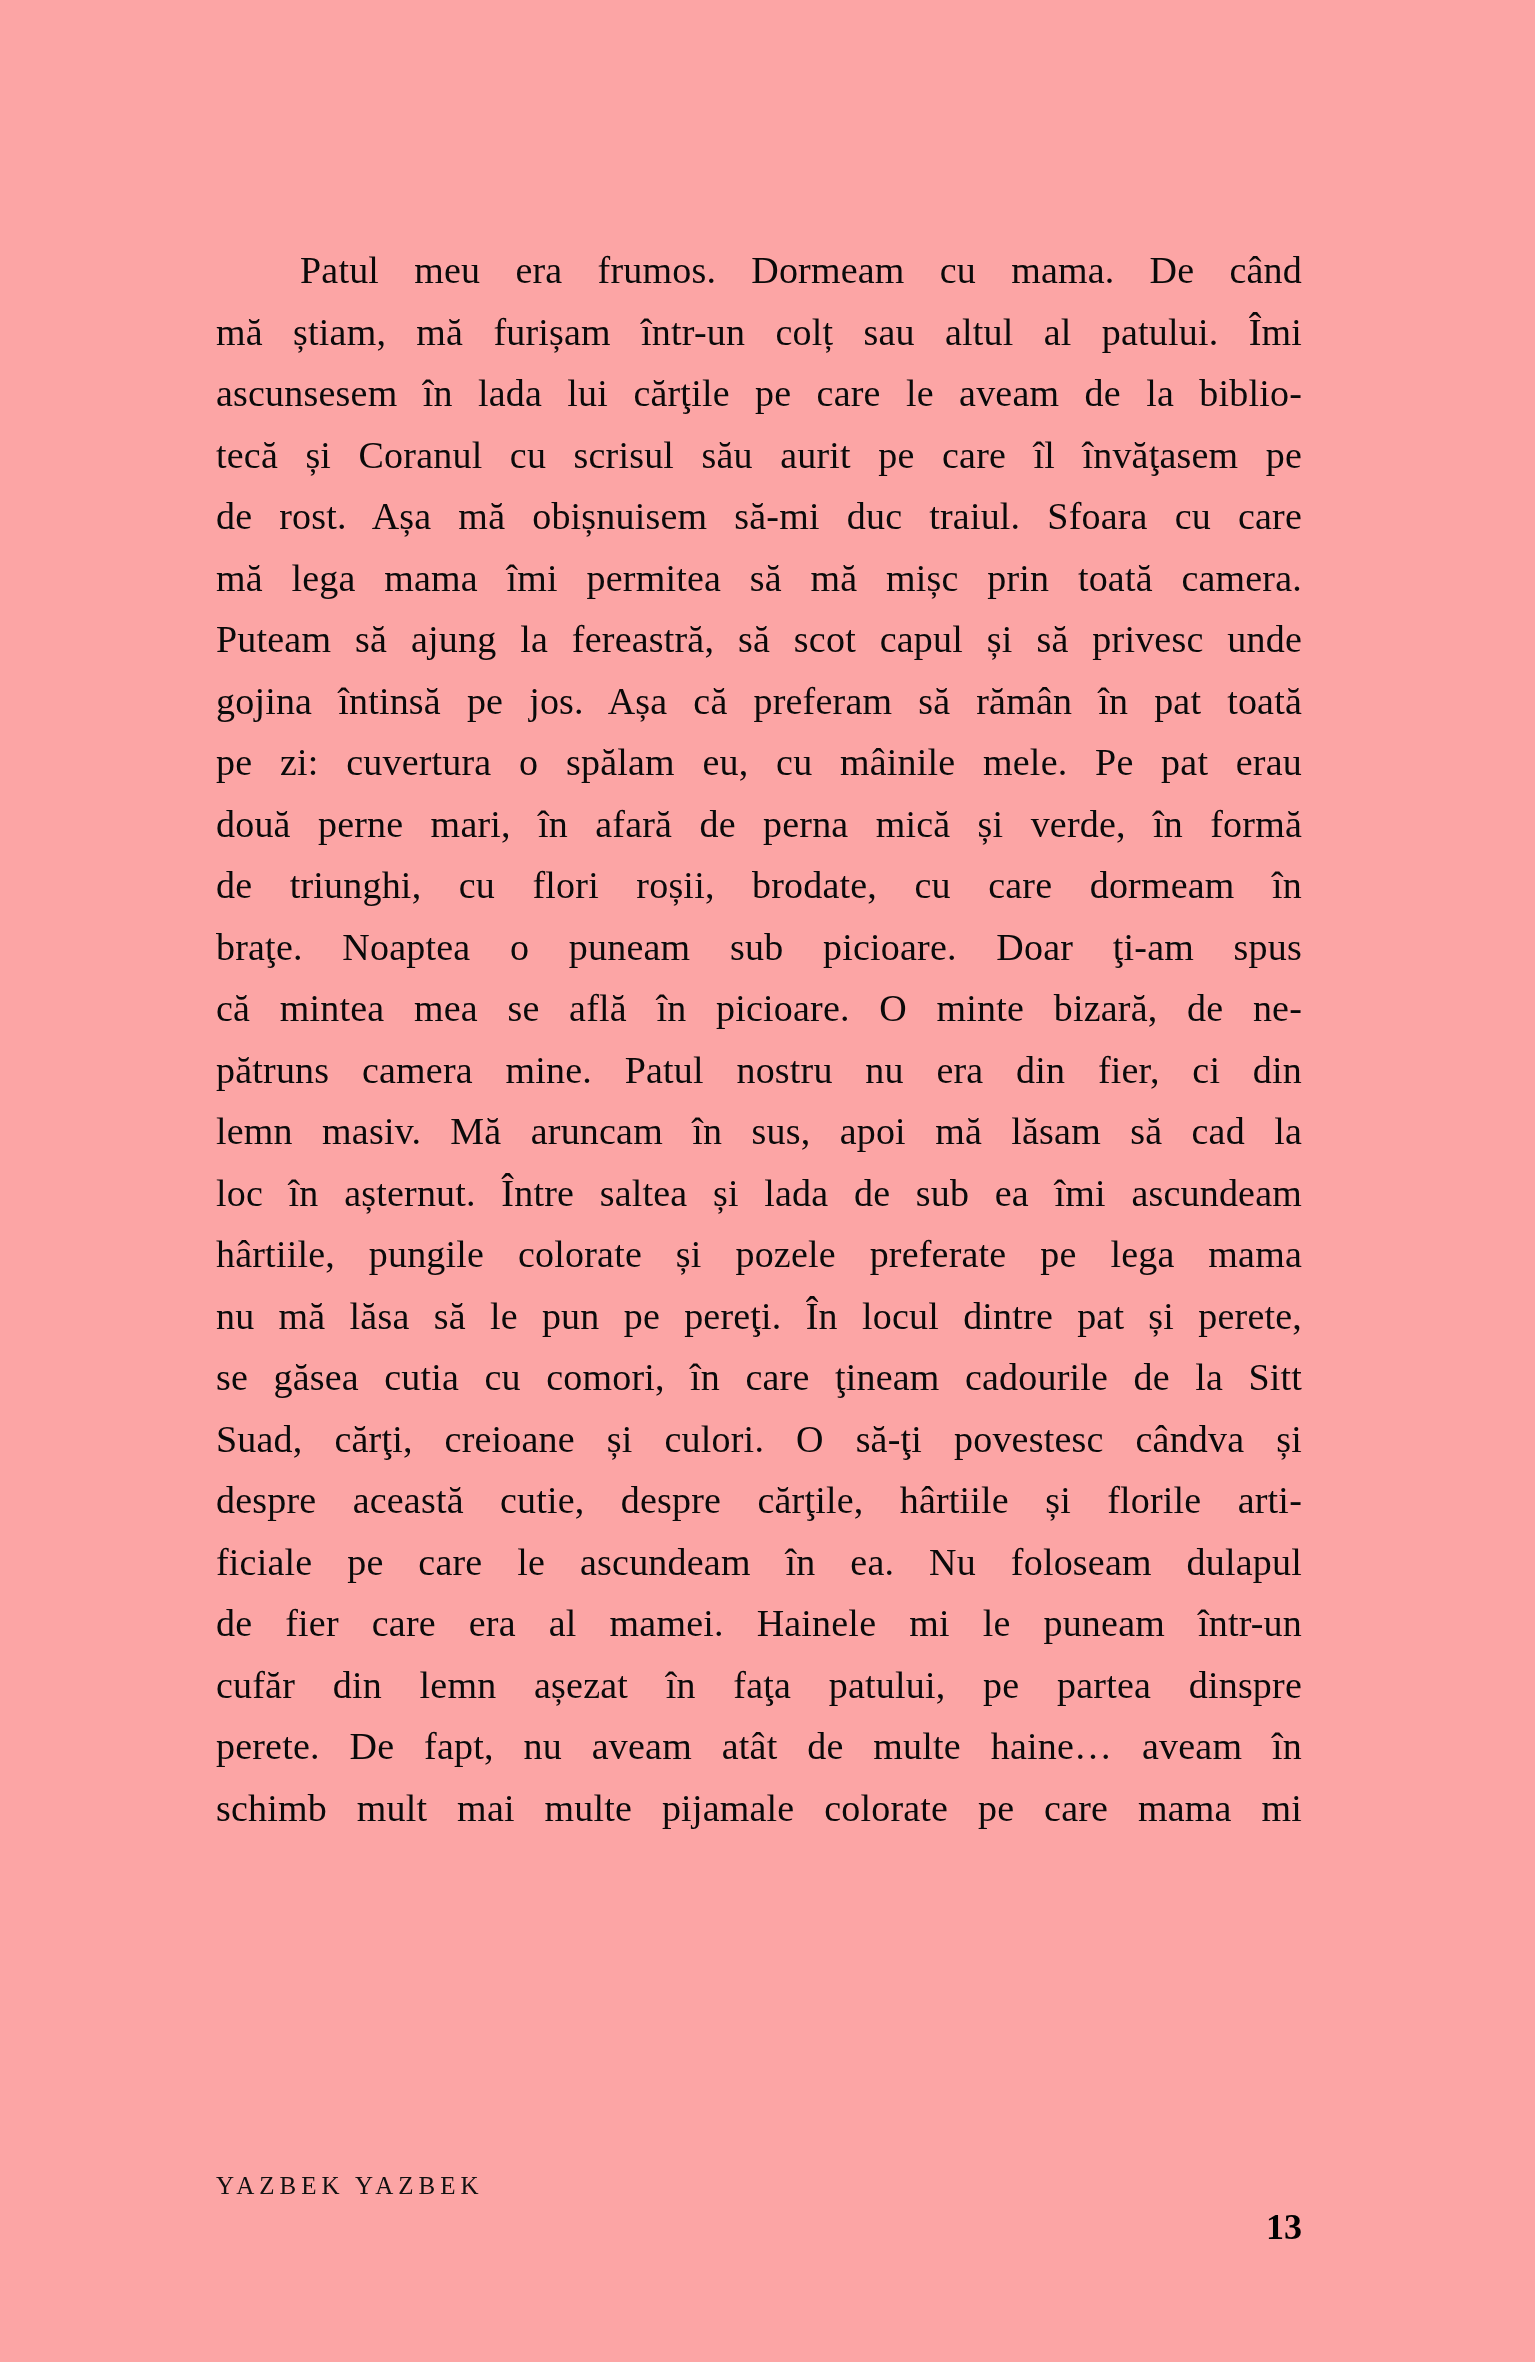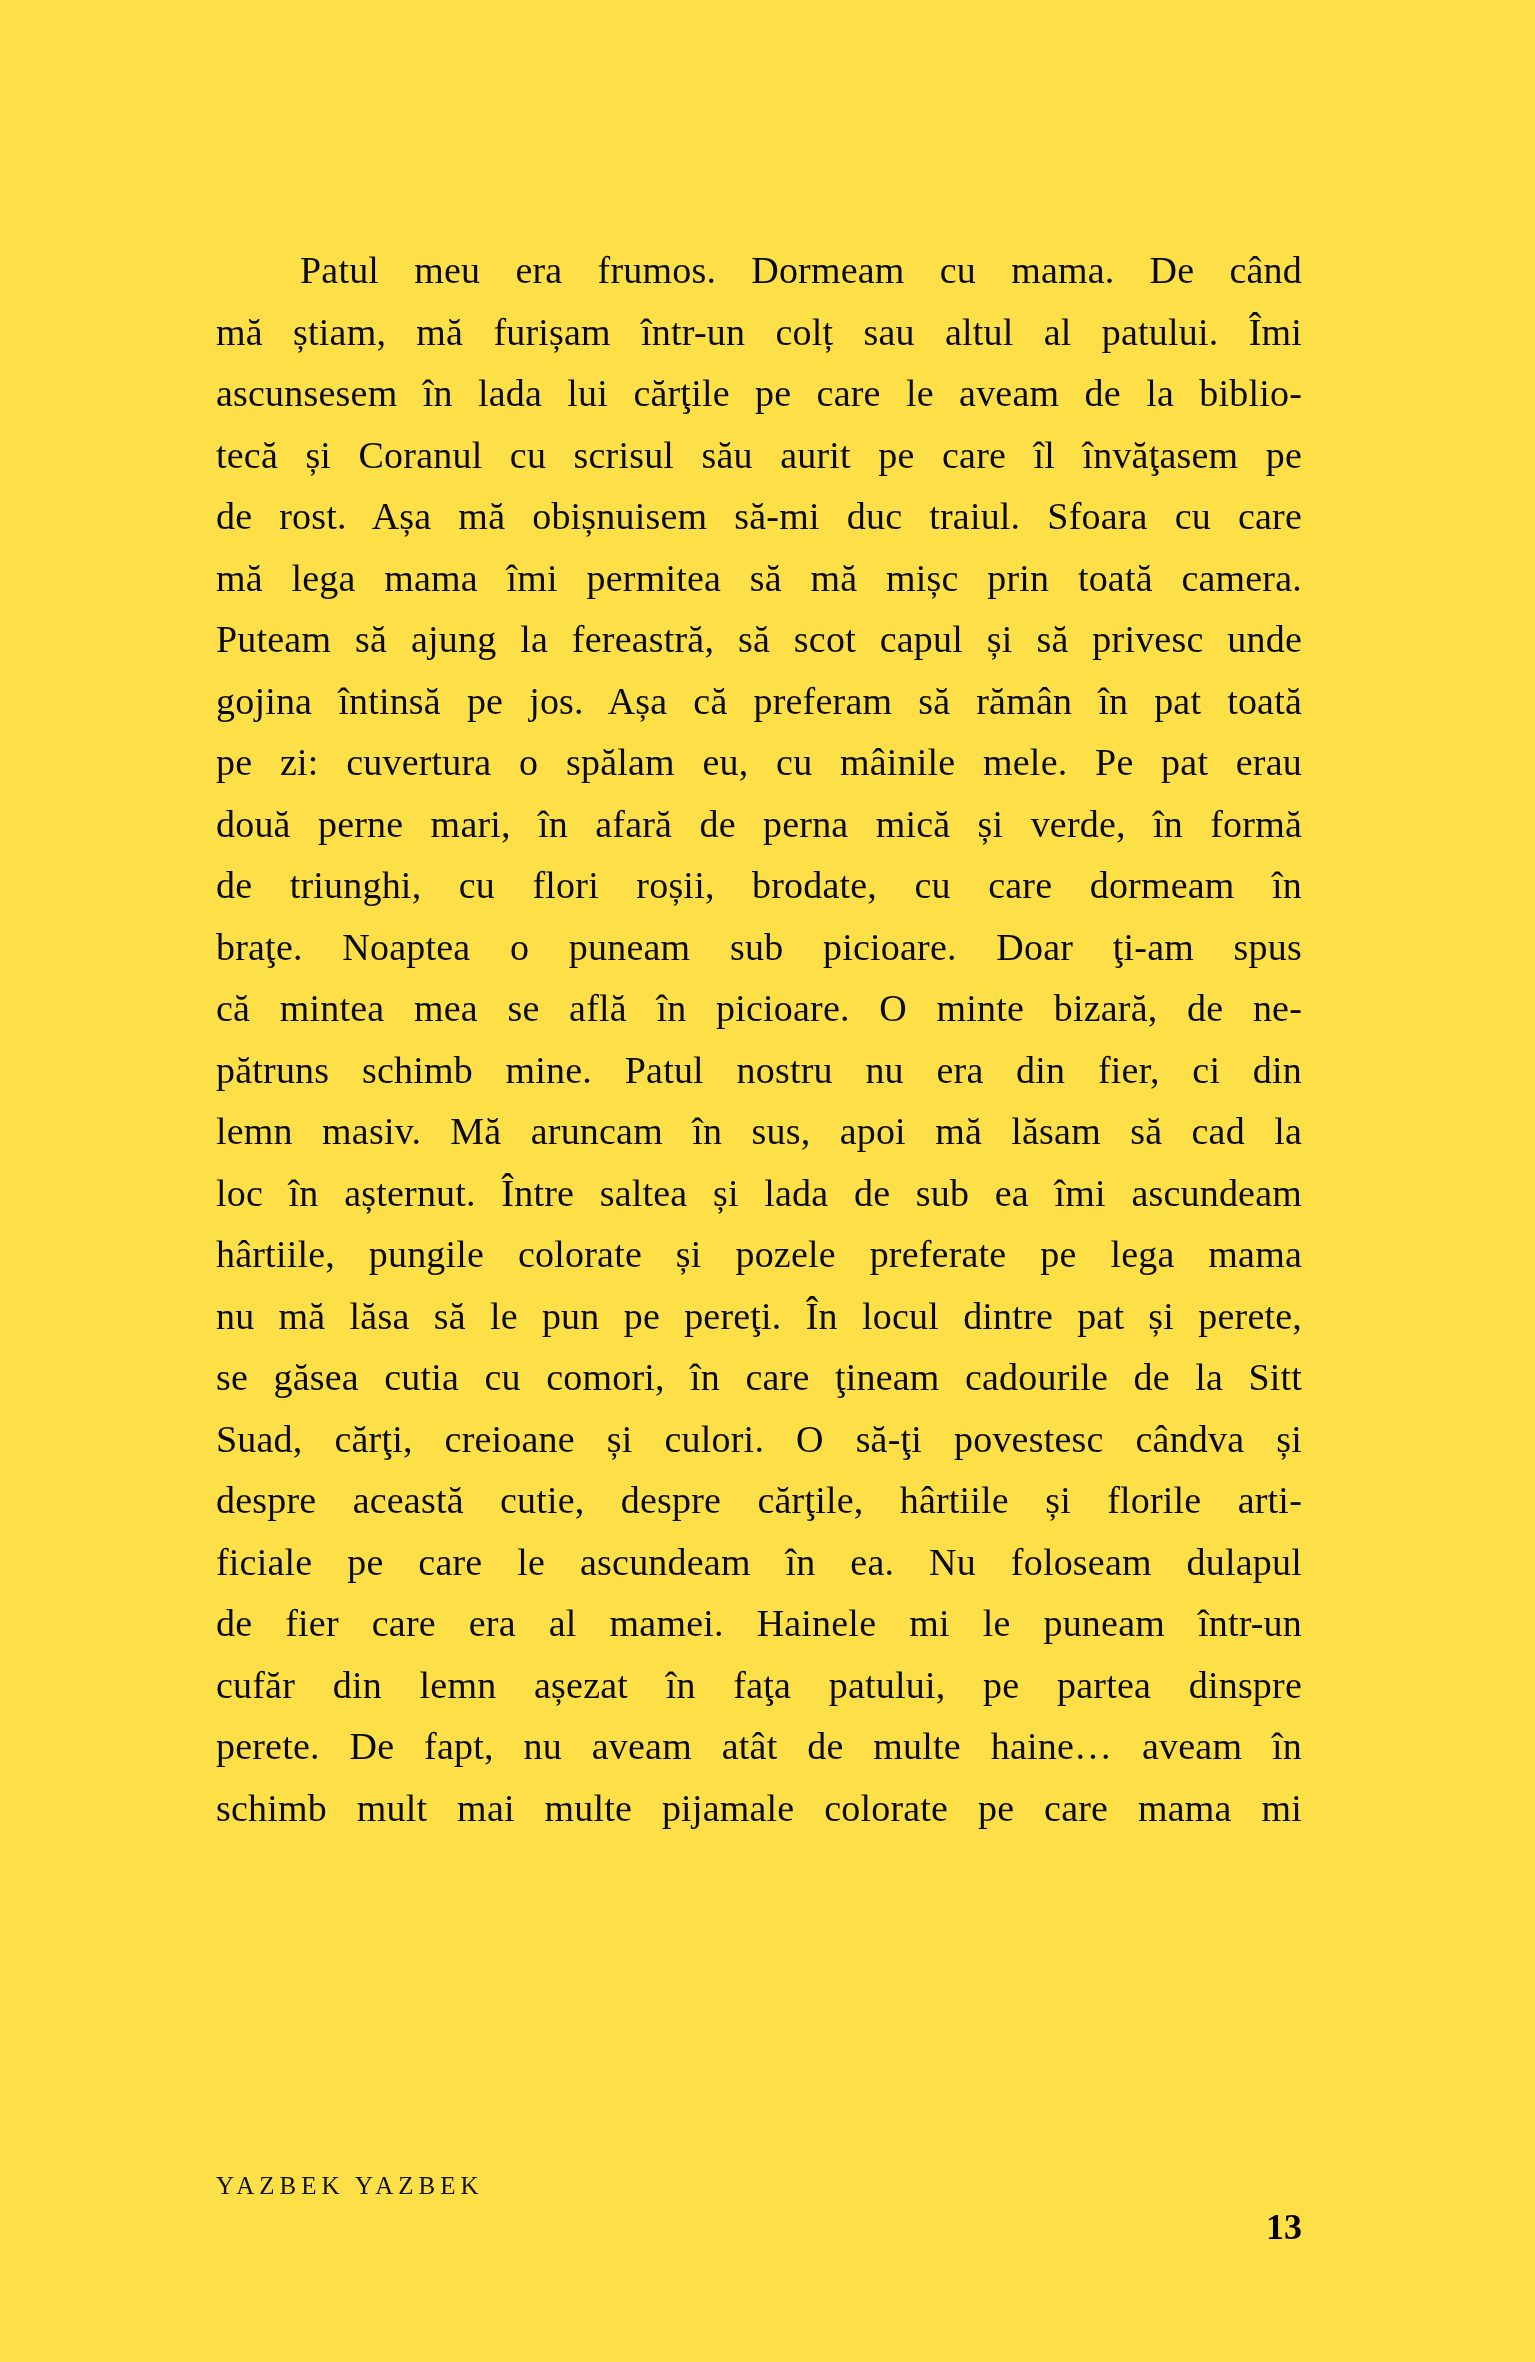--- a/index.html
+++ b/index.html
@@ -4,21 +4,21 @@
 <style>
   html, body {
     margin: 0;
     padding: 0;
     background: #ffffff;
   }
   .page {
     position: relative;
     width: 1535px;
     height: 2362px;
-    background: #fde047;
+    background: #fca5a5;
     color: #0a0a0a;
     font-family: "Liberation Serif", "DejaVu Serif", serif;
     overflow: hidden;
   }
   .text-block {
     position: absolute;
     left: 216px;
     top: 240px;
     width: 1086px;
   }
@@ -71,21 +71,21 @@
       <div class="line">tecă și Coranul cu scrisul său aurit pe care îl învăţasem pe</div>
       <div class="line">de rost. Așa mă obișnuisem să-mi duc traiul. Sfoara cu care</div>
       <div class="line">mă lega mama îmi permitea să mă mișc prin toată camera.</div>
       <div class="line">Puteam să ajung la fereastră, să scot capul și să privesc unde</div>
       <div class="line">gojina întinsă pe jos. Așa că preferam să rămân în pat toată</div>
       <div class="line">pe zi: cuvertura o spălam eu, cu mâinile mele. Pe pat erau</div>
       <div class="line">două perne mari, în afară de perna mică și verde, în formă</div>
       <div class="line">de triunghi, cu flori roșii, brodate, cu care dormeam în</div>
       <div class="line">braţe. Noaptea o puneam sub picioare. Doar ţi-am spus</div>
       <div class="line">că mintea mea se află în picioare. O minte bizară, de ne-</div>
-      <div class="line">pătruns schimb mine. Patul nostru nu era din fier, ci din</div>
+      <div class="line">pătruns camera mine. Patul nostru nu era din fier, ci din</div>
       <div class="line">lemn masiv. Mă aruncam în sus, apoi mă lăsam să cad la</div>
       <div class="line">loc în așternut. Între saltea și lada de sub ea îmi ascundeam</div>
       <div class="line">hârtiile, pungile colorate și pozele preferate pe lega mama</div>
       <div class="line">nu mă lăsa să le pun pe pereţi. În locul dintre pat și perete,</div>
       <div class="line">se găsea cutia cu comori, în care ţineam cadourile de la Sitt</div>
       <div class="line">Suad, cărţi, creioane și culori. O să-ţi povestesc cândva și</div>
       <div class="line">despre această cutie, despre cărţile, hârtiile și florile arti-</div>
       <div class="line">ficiale pe care le ascundeam în ea. Nu foloseam dulapul</div>
       <div class="line">de fier care era al mamei. Hainele mi le puneam într-un</div>
       <div class="line">cufăr din lemn așezat în faţa patului, pe partea dinspre</div>

